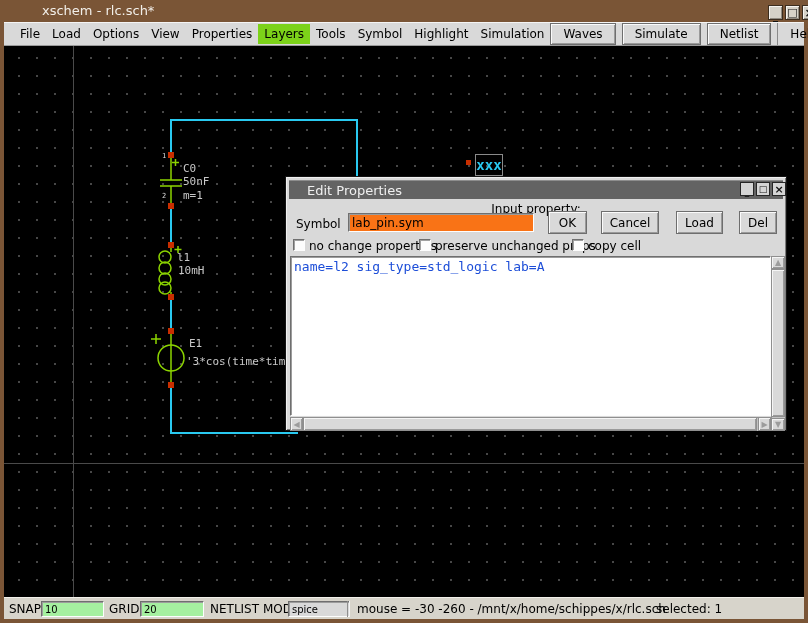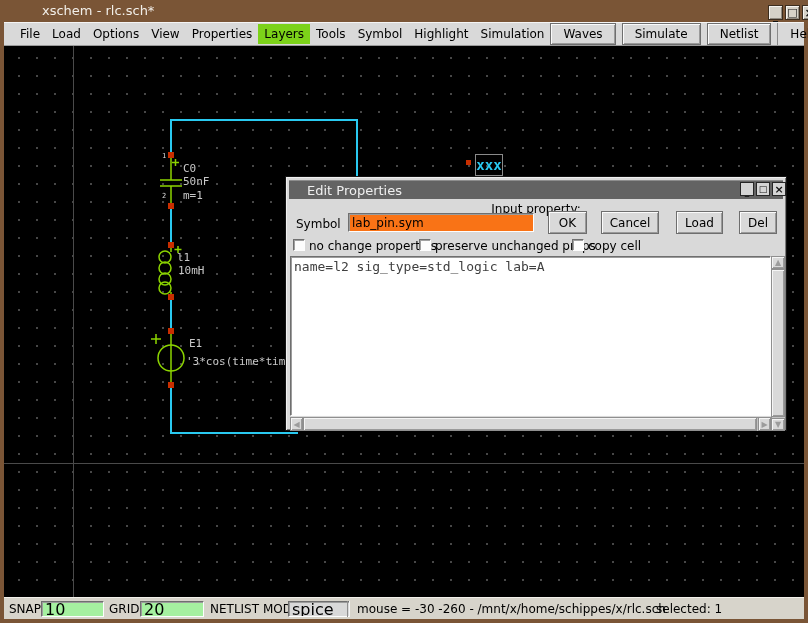--- a/index.html
+++ b/index.html
@@ -67,39 +67,39 @@
   .dlg-push{position:absolute;top:34px;height:23px;background:var(--ui_grey,#d9d9d9);
     border:1px solid #6e6e6e;box-shadow:inset 1px 1px 0 #fafafa,inset -1px -1px 0 #9a9a9a;
     display:flex;align-items:center;justify-content:center;font-size:12px;}
   .cbrow{position:absolute;left:0;top:62px;width:100%;height:14px;}
   .cb{position:absolute;top:0;width:12px;height:12px;margin:0;appearance:none;-webkit-appearance:none;
     background:#fcfcfc;border:1px solid;border-color:#6f6f6f #fdfdfd #fdfdfd #6f6f6f;
     box-shadow:inset 1px 1px 0 #a0a0a0;}
   .cblabel{position:absolute;top:0;font-size:12px;white-space:nowrap;}
   .dlg-text{position:absolute;left:4px;top:79px;width:481px;height:160px;background:#fff;
     border:1px solid;border-color:#6f6f6f #fdfdfd #fdfdfd #6f6f6f;box-shadow:inset 1px 1px 0 #9c9c9c;
-    font-family:"DejaVu Sans Mono","Liberation Mono",monospace;font-size:13px;color:#404040;
+    font-family:"DejaVu Sans Mono","Liberation Mono",monospace;font-size:13px;color:#1d4ed8;
     padding:2px 3px;resize:none;outline:none;white-space:pre;overflow:hidden;}
   .vscroll{position:absolute;left:485px;top:79px;width:14px;height:175px;background:#c2c2c2;
     box-shadow:inset 1px 1px 0 #8f8f8f;}
   .hscroll{position:absolute;left:4px;top:240px;width:481px;height:14px;background:#c2c2c2;
     box-shadow:inset 1px 1px 0 #8f8f8f;}
   .sb-arrow{position:absolute;background:#d9d9d9;display:flex;align-items:center;justify-content:center;
     font-size:8px;color:#9c9c9c;border:1px solid #8f8f8f;
     box-shadow:inset 1px 1px 0 #f5f5f5,inset -1px -1px 0 #9a9a9a;}
   .sb-thumb{position:absolute;background:#d9d9d9;border:1px solid #8f8f8f;
     box-shadow:inset 1px 1px 0 #f5f5f5,inset -1px -1px 0 #9a9a9a;}
   
   .statusbar{position:absolute;left:4px;top:597px;width:800px;height:22px;
     background:var(--status_grey,#d7d4cb);border-top:1px solid #f2f0ea;
     display:block;font-size:12px;}
   .statusbar .slabel{position:absolute;top:4px;}
   .sinput{position:absolute;top:3px;height:16px;border:1px solid;
     border-color:#6f6f6f #fdfdfd #fdfdfd #6f6f6f;box-shadow:inset 1px 1px 0 #9c9c9c;
-    padding:0 3px;font-family:inherit;font-size:16px;outline:none;}
+    padding:0 3px;font-family:inherit;font-size:10px;outline:none;}
   .sinput.green{background:var(--snap_green,#a5f0a0);}
   .sinput.grey{background:var(--ui_grey,#d9d9d9);}
   .sdivider{position:absolute;left:343px;top:3px;width:3px;height:16px;
     border-left:1px solid #8f8f8f;border-right:1px solid #f5f5f5;}
 </style>
 </head>
 <body>
 
 <div class="window">
 

